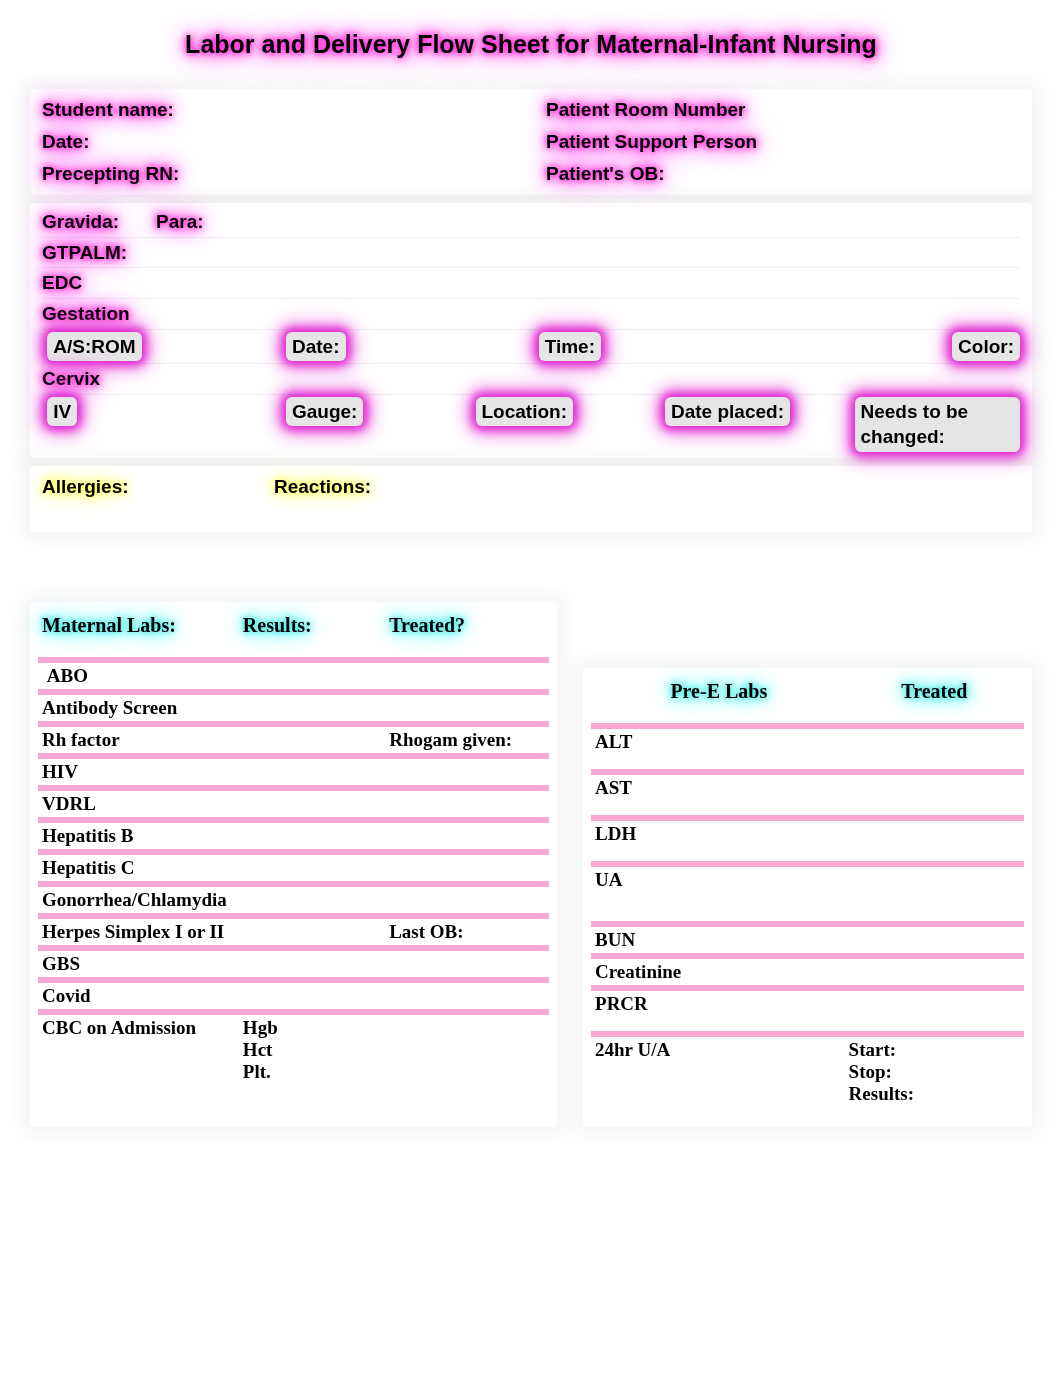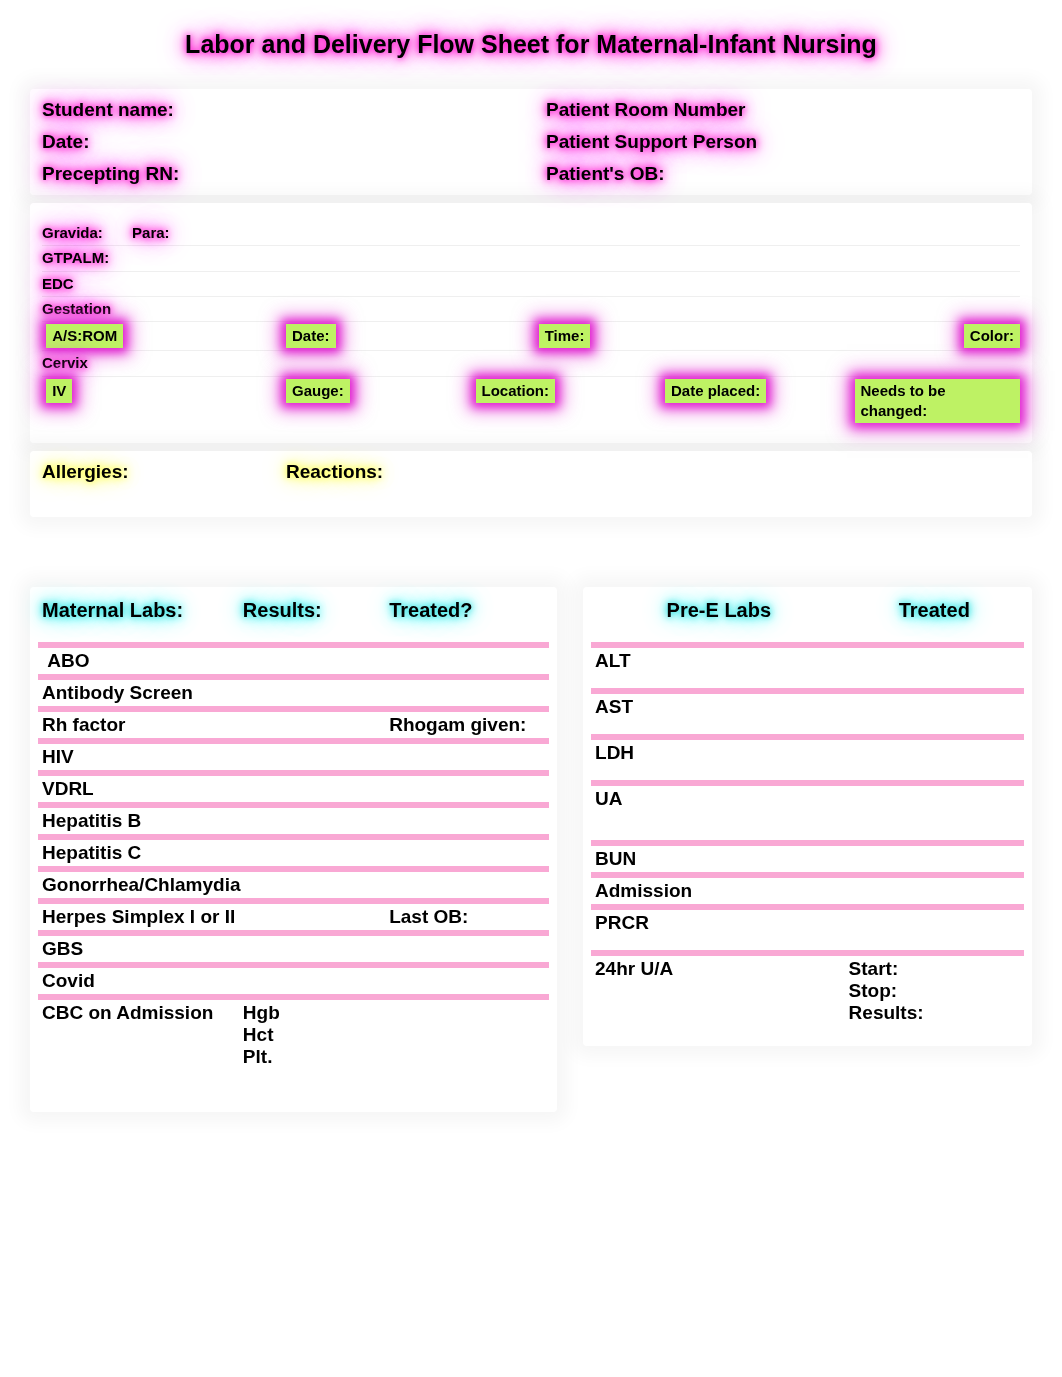--- a/index.html
+++ b/index.html
@@ -21,26 +21,26 @@
   }
   .title span { display: inline-block; }
   .glow-magenta {
     text-shadow:
       0 0 6px #ff00cc,
       0 0 12px #ff2ad6,
       0 0 20px #ff4de0,
       0 0 28px #ff66e6;
   }
   .glow-magenta-bg {
-    background: #bef264;
+    background: #e5e5e5;
     box-shadow: 0 0 10px 4px #e020d0, 0 0 18px 8px rgba(224,32,208,.55);
     color: #000;
     display: inline-block;
     padding: 2px 6px;
-    border-radius: 0;
+    border-radius: 6px;
   }
   .glow-yellow {
     text-shadow:
       0 0 6px #ffff40,
       0 0 12px #ffff60,
       0 0 20px #ffff80,
       0 0 28px #ffffa0;
   }
   .glow-cyan {
     text-shadow:
@@ -64,46 +64,47 @@
     gap: 10px 30px;
     margin-bottom: 8px;
     padding: 10px 12px;
     font-size: 19px;
   }
   .hdr .cell { display:flex; gap:8px; align-items:baseline; }
 
   
   .ob {
     margin-bottom: 8px;
-    padding: 18px 12px;
-    font-size: 15px;
+    padding: 4px 12px;
+    font-size: 19px;
     line-height: 1.35;
   }
   .ob .row { display:flex; gap:24px; align-items:baseline; border-top:1px solid #efefef; padding:2px 0;}
   .ob .row:first-child{border-top:none;}
   .ob .lab { width: 220px; flex:none; }
   .ob .rest { flex:1; display:flex; gap:24px; }
   .ob .rest > div { flex:1; }
 
   
   .alr {
     display:flex;
-    gap:24px;
+    gap:12px;
     padding:10px 12px 34px;
     font-size:19px;
     margin-bottom: 70px;
     align-items: center;
   }
   .alr .col1 { width:220px; flex:none; }
 
   
   .labs-wrap {
     display:flex;
     gap:26px;
-    align-items:flex-start;
+    align-items:flex-end;
+    font-family:Liberation Serif, serif;
   }
   .labs-left { flex: 1.08; }
   .labs-right { flex: 0.92; }
   .labs-table {
     width:100%;
     font-size:19px;
     padding:10px 8px 20px;
   }
   .labs-table .hrow,
   .labs-table .drow {
@@ -305,21 +306,21 @@
           <div><span>UA</span></div>
           <div></div>
         </div>
       <div class="spacer"></div>
       <div class="spacer"></div>
       <div class="drow">
           <div><span>BUN</span></div>
           <div></div>
         </div>
       <div class="drow">
-          <div><span>Admission</span></div>
+          <div><span>Creatinine</span></div>
           <div></div>
         </div>
       <div class="drow">
           <div><span>PRCR</span></div>
           <div></div>
         </div>
       <div class="spacer"></div>
       <div class="drow">
         <div><span>24hr U/A</span></div>
         <div>

